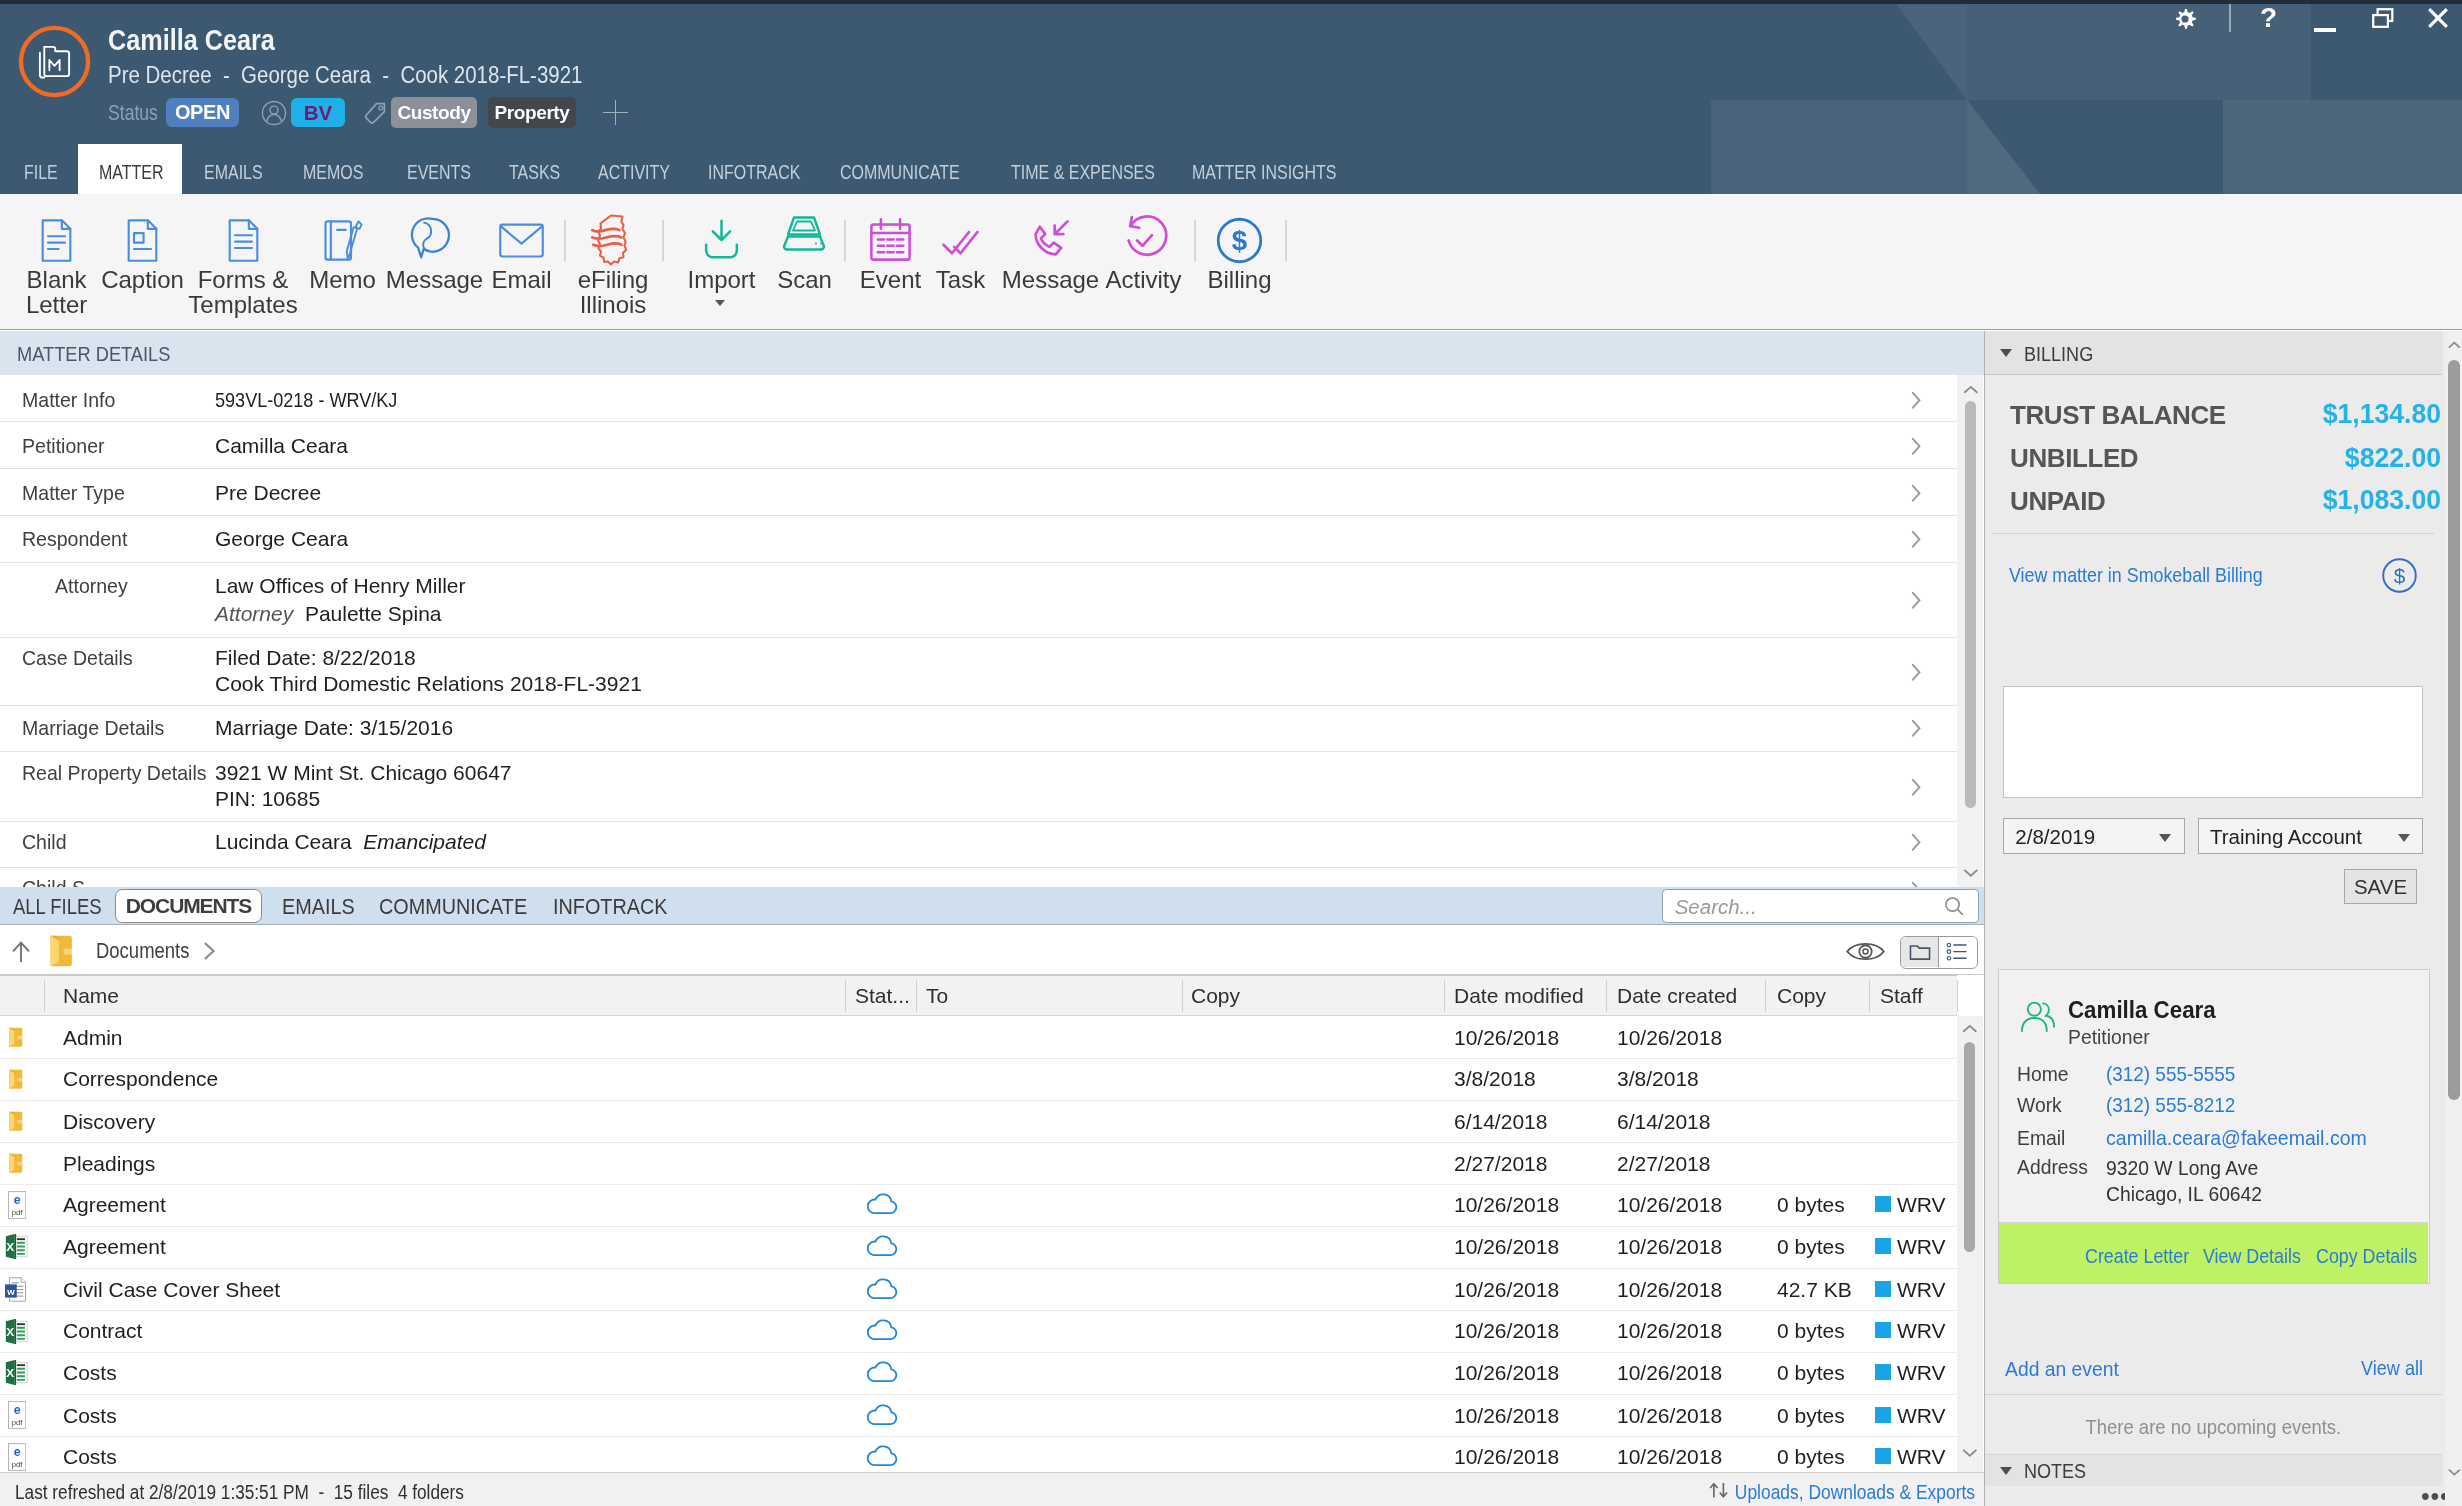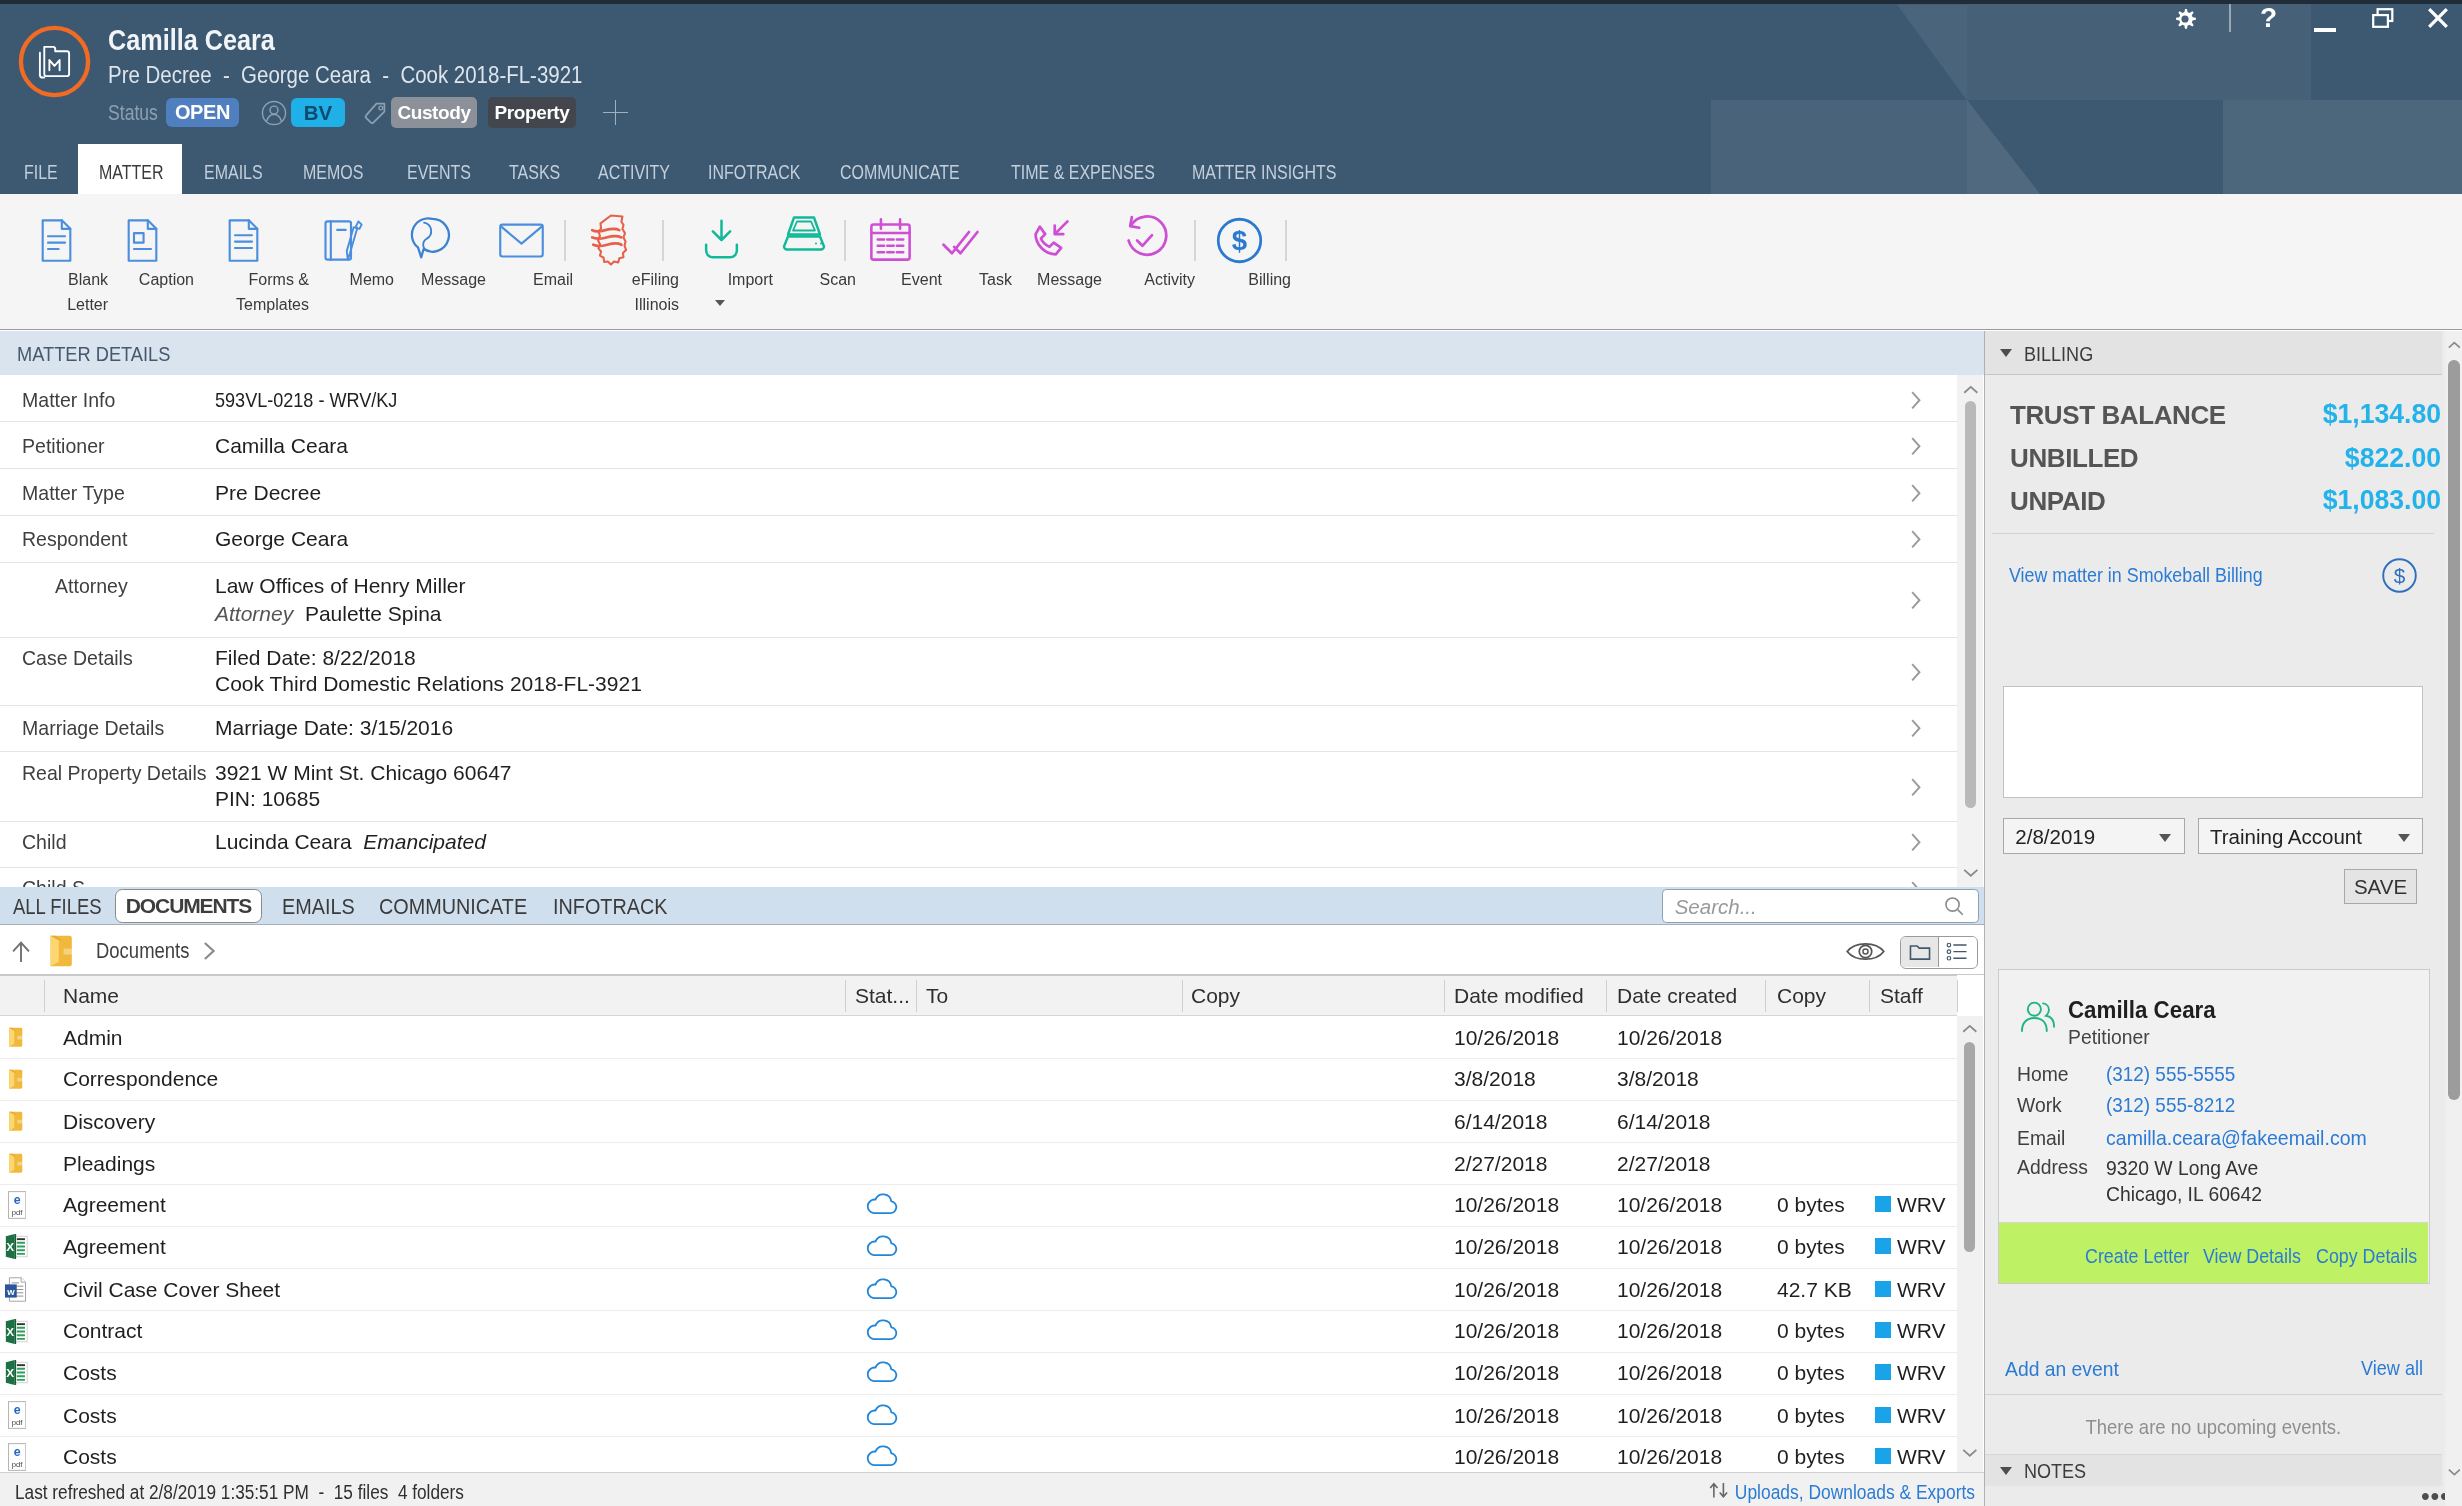--- a/index.html
+++ b/index.html
@@ -1,19 +1,19 @@
 <!DOCTYPE html>
 <html style="font-size:11.7px"><head>
 <meta charset="utf-8">
 <style>
 html,body{margin:0;padding:0}
 body{width:2462px;height:1506px;position:relative;overflow:hidden;background:#fff;font-family:"Liberation Sans",sans-serif;-webkit-font-smoothing:antialiased}
 .abs{position:absolute}
 svg{display:block}
-.lbl{color:#3a3a3a;font-size:16px;text-align:right;line-height:25px}
+.lbl{color:#3a3a3a;font-size:24px;text-align:center;line-height:25px}
 .sep{position:absolute;width:1.5px;background:#d6d6d6}
 </style>
 </head>
 <body>
 
 <div class="abs" id="titlebar" style="left:0;top:0;width:2462px;height:194px;background:#3d5971;overflow:hidden">
   <div class="abs" style="left:0;top:0;width:2462px;height:4.4px;background:#202c37"></div>
 
   <div class="abs" style="left:1897px;top:4.4px;width:70px;height:96px;background:rgba(255,255,255,0.07);clip-path:polygon(0 0,100% 0,100% 100%)"></div>
   <div class="abs" style="left:1967px;top:4.4px;width:344px;height:96px;background:rgba(255,255,255,0.045)"></div>
@@ -30,21 +30,21 @@
   <div class="abs" style="left:108px;top:23.5px;font-size:29px;font-weight:bold;color:#f2f5f8;transform:scaleX(0.87);transform-origin:left">Camilla Ceara</div>
   <div class="abs" style="left:108px;top:62px;font-size:23px;color:#dee5ec;transform:scaleX(0.89);transform-origin:left">Pre Decree&nbsp; - &nbsp;George Ceara&nbsp; - &nbsp;Cook 2018-FL-3921</div>
 
   <div class="abs" style="left:108px;top:100px;font-size:22px;color:#8ba0b3;transform:scaleX(0.8);transform-origin:left">Status</div>
   <div class="abs" style="left:166px;top:98px;width:73px;height:29px;background:#4f7fbe;border-radius:5.9px;color:#fff;font-size:20px;font-weight:bold;text-align:center;line-height:29px;letter-spacing:-0.4px">OPEN</div>
   <svg class="abs" style="left:261px;top:100px" width="26" height="26" viewBox="0 0 36 36">
     <circle cx="18" cy="18" r="16" fill="none" stroke="#8ba0b3" stroke-width="2"></circle>
     <circle cx="18" cy="14" r="5.5" fill="none" stroke="#8ba0b3" stroke-width="2"></circle>
     <path d="M8 29 c2-7 6-9 10-9 s8 2 10 9" fill="none" stroke="#8ba0b3" stroke-width="2"></path>
   </svg>
-  <div class="abs" style="left:291px;top:98px;width:54px;height:29px;background:#1fb0e8;border-radius:5.9px;color:#0c4a6e;font-size:20.5px;font-weight:bold;text-align:center;line-height:29px">BV</div>
+  <div class="abs" style="left:291px;top:98px;width:54px;height:29px;background:#1fb0e8;border-radius:5.9px;color:#701a75;font-size:20.5px;font-weight:bold;text-align:center;line-height:29px">BV</div>
   <svg class="abs" style="left:361px;top:100px" width="28" height="26" viewBox="0 0 38 36">
     <path d="M21 5 h11 v11 L17 31 a3 3 0 0 1-4 0 L7 25 a3 3 0 0 1 0-4 z" fill="none" stroke="#8ba0b3" stroke-width="2.4" stroke-linejoin="round"></path>
     <circle cx="27" cy="11" r="2.6" fill="none" stroke="#8ba0b3" stroke-width="1.8"></circle>
   </svg>
   <div class="abs" style="left:391px;top:97px;width:86px;height:31px;background:#8b9099;border-radius:5.1px;color:#fff;font-size:19px;font-weight:bold;text-align:center;line-height:31px;letter-spacing:-0.4px">Custody</div>
   <div class="abs" style="left:488px;top:97px;width:88px;height:31px;background:#43464c;border-radius:5.1px;color:#fff;font-size:19px;font-weight:bold;text-align:center;line-height:31px;letter-spacing:-0.4px">Property</div>
   <div class="abs" style="left:603px;top:100px;width:25px;height:25px">
     <div class="abs" style="left:11.7px;top:0;width:1.5px;height:25px;background:#9fb0bf"></div>
     <div class="abs" style="left:0;top:11.7px;width:25px;height:1.5px;background:#9fb0bf"></div>
   </div>

